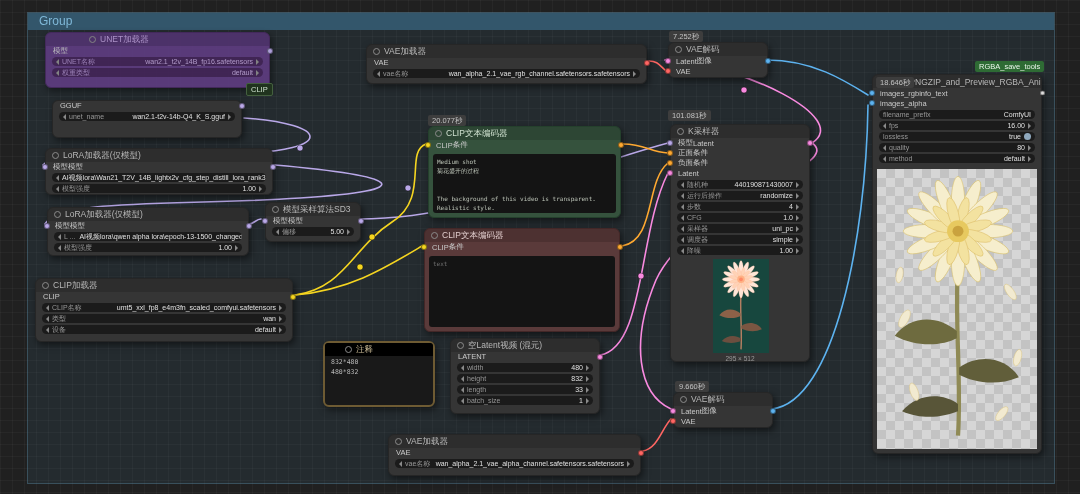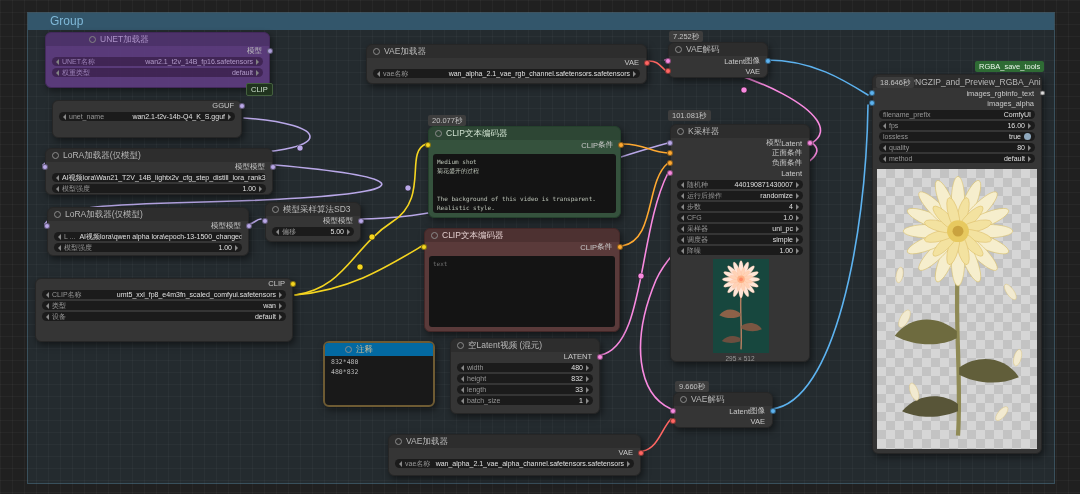--- a/index.html
+++ b/index.html
@@ -2,28 +2,28 @@
 <html><head>
 <meta charset="utf-8">
 <style>
   html,body{margin:0;padding:0;background:#161616;font-family:"Liberation Sans",sans-serif;}
   #canvas{position:relative;width:1080px;height:494px;overflow:hidden;background-color:#202020;
     background-image:linear-gradient(rgba(255,255,255,.03) 1px,transparent 1px),
                      linear-gradient(90deg,rgba(255,255,255,.03) 1px,transparent 1px);
     background-size:12px 12px;}
   .group{position:absolute;left:27px;top:12px;width:1026px;height:470px;z-index:1;
     background:rgba(62,103,128,.16);border:1px solid rgba(96,148,178,.35);}
-  .group-title{height:17px;line-height:17px;background:#33566b;color:#7fb8d8;font-size:12px;padding:0 22px;}
+  .group-title{height:17px;line-height:17px;background:#33566b;color:#7fb8d8;font-size:12px;padding:0 11px;}
   .wires{position:absolute;left:0;top:0;z-index:2;pointer-events:none;}
   .node{position:absolute;z-index:3;background:#353535;border:1px solid #262626;border-radius:6px;
     box-shadow:2px 3px 7px rgba(0,0,0,.5);color:#c6c6c6;box-sizing:border-box;}
   .nt{display:flex;align-items:center;gap:4px;height:13px;padding:0 6px;font-size:8.5px;color:#b8b8b8;
     background:rgba(0,0,0,.14);border-radius:5px 5px 0 0;white-space:nowrap;overflow:hidden;}
   .cdot{flex:0 0 auto;width:5px;height:5px;border-radius:50%;border:1px solid #8a8a8a;}
-  .iorow{display:flex;justify-content:flex-end;align-items:center;font-size:7.5px;color:#c9c9c9;
+  .iorow{display:flex;justify-content:flex-start;align-items:center;font-size:7.5px;color:#c9c9c9;
     padding:0 7px;height:10px;position:relative;white-space:nowrap;}
   .dot{width:6px;height:6px;border-radius:50%;position:absolute;top:50%;transform:translateY(-50%);
     border:1px solid rgba(0,0,0,.45);box-sizing:border-box;}
   .dot.l{left:-4px;} .dot.r{right:-4px;}
   .c-model{background:#b9a8e8}.c-clip{background:#f5d520}.c-cond{background:#ffa931}
   .c-latent{background:#f98ae0}.c-vae{background:#ff6663}.c-image{background:#5db3f0}.c-text{background:#dddddd}
   .w{display:flex;align-items:center;background:#1b1b1b;border-radius:5px;margin:2px 6px;height:9px;
     padding:0 4px;font-size:7px;color:#979797;white-space:nowrap;overflow:hidden;}
   .w .v{margin-left:auto;color:#e0e0e0;padding-left:4px;}
   .arr{width:0;height:0;border:3px solid transparent;flex:0 0 auto;}
@@ -41,21 +41,21 @@
   
   .n-purple{background:#5e3c80;border-color:#46295f;color:#bba3d6;opacity:.92;}
   .n-purple .nt{color:#b79ad4;padding-left:43px;}
   .n-purple .w{background:#432558;color:#a588c2;}
   .n-purple .w .v{color:#bda4d6;}
   .n-green{background:#35523d;border-color:#24402c;}
   .n-green .nt{color:#cfe0cf;}
   .n-red{background:#5a3a3a;border-color:#432727;}
   .n-red .nt{color:#e0cccc;}
   .n-note{background:#191919;border:2px solid #6e5b33;}
-  .n-note .nt{background:#0369a1;color:#cdbd98;border-radius:3px 3px 0 0;padding-left:20px;}
+  .n-note .nt{background:#000000;color:#cdbd98;border-radius:3px 3px 0 0;padding-left:20px;}
   .note-line{font-size:6.5px;color:#b8b8b8;padding:2px 6px 0;font-family:"DejaVu Sans Mono",monospace;}
   .kpreview{position:absolute;left:42px;top:134px;width:56px;height:94px;background:#17473e;overflow:hidden;}
   .kcaption{position:absolute;left:0;right:0;top:230px;text-align:center;font-size:6.5px;color:#9a9a9a;}
   .checker{position:absolute;left:4px;top:94px;right:4px;bottom:4px;overflow:hidden;background-color:#d6d6d6;
     background-image:linear-gradient(45deg,#c3c3c3 25%,transparent 25%,transparent 75%,#c3c3c3 75%),
                      linear-gradient(45deg,#c3c3c3 25%,transparent 25%,transparent 75%,#c3c3c3 75%);
     background-position:0 0,9px 9px;background-size:18px 18px;}
   .flower-small{position:absolute;left:3px;top:1px;width:50px;height:92px;filter:hue-rotate(-40deg) saturate(1.15);}
   .flower-big{position:absolute;left:8px;top:6px;width:146px;height:268px;}
 </style>
@@ -232,20 +232,24 @@
       </div>
     <div class="w">
         <i class="arr al"></i>
         <span>模型强度</span>
         <span class="v">1.00</span>
         <i class="arr ar"></i>
       </div>
   </div>
 
   <div class="node" style="left:35px;top:278px;width:258px;height:64px">
+    <div class="nt">
+        <span class="cdot"></span>
+        <span>CLIP加载器</span>
+      </div>
     <div class="iorow" style="height:9px">
         <span></span>
         <span>CLIP</span>
         <i class="dot r c-clip"></i>
       </div>
     <div class="w">
         <i class="arr al"></i>
         <span>CLIP名称</span>
         <span class="v">umt5_xxl_fp8_e4m3fn_scaled_comfyui.safetensors</span>
         <i class="arr ar"></i>

